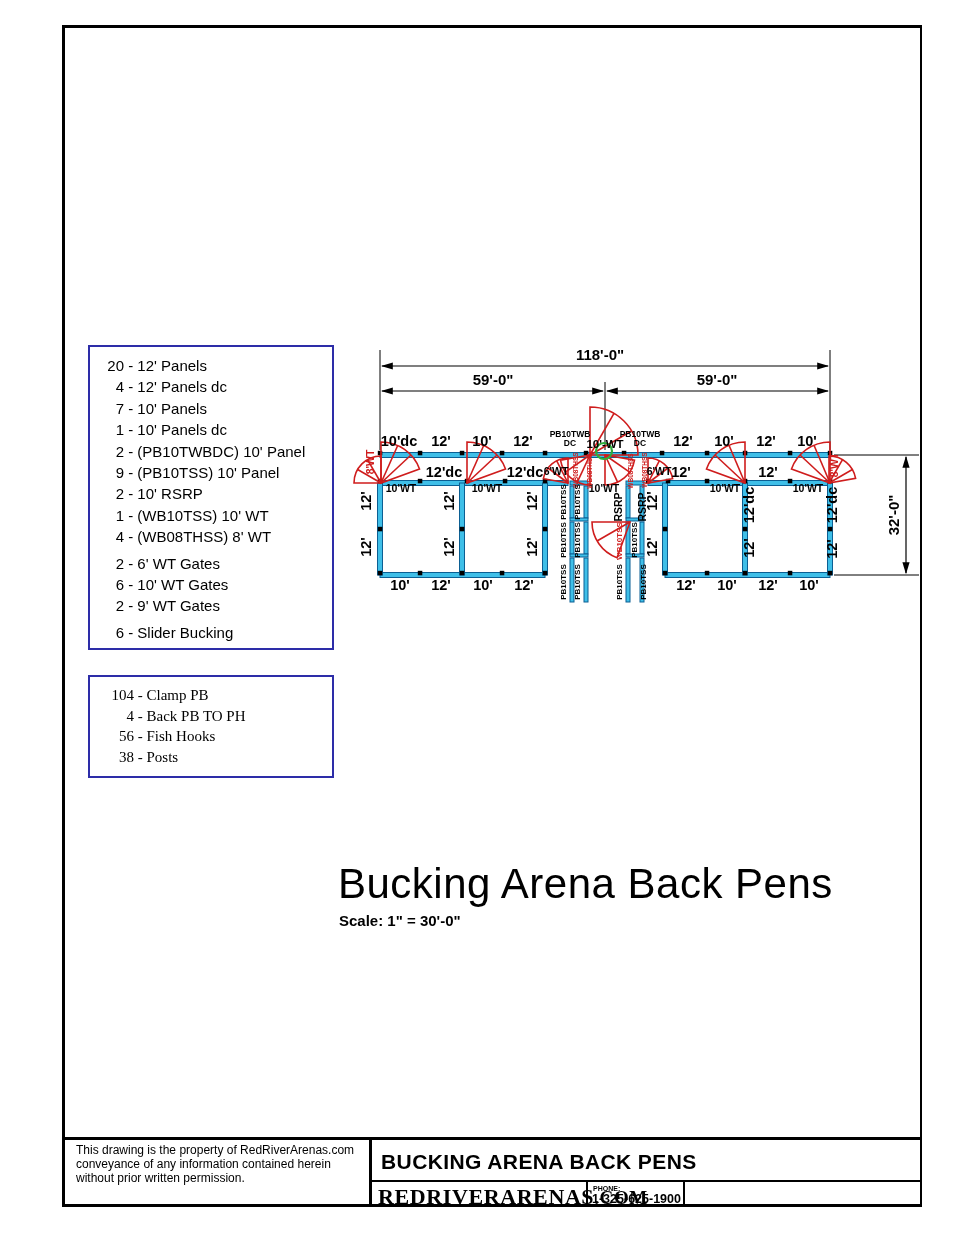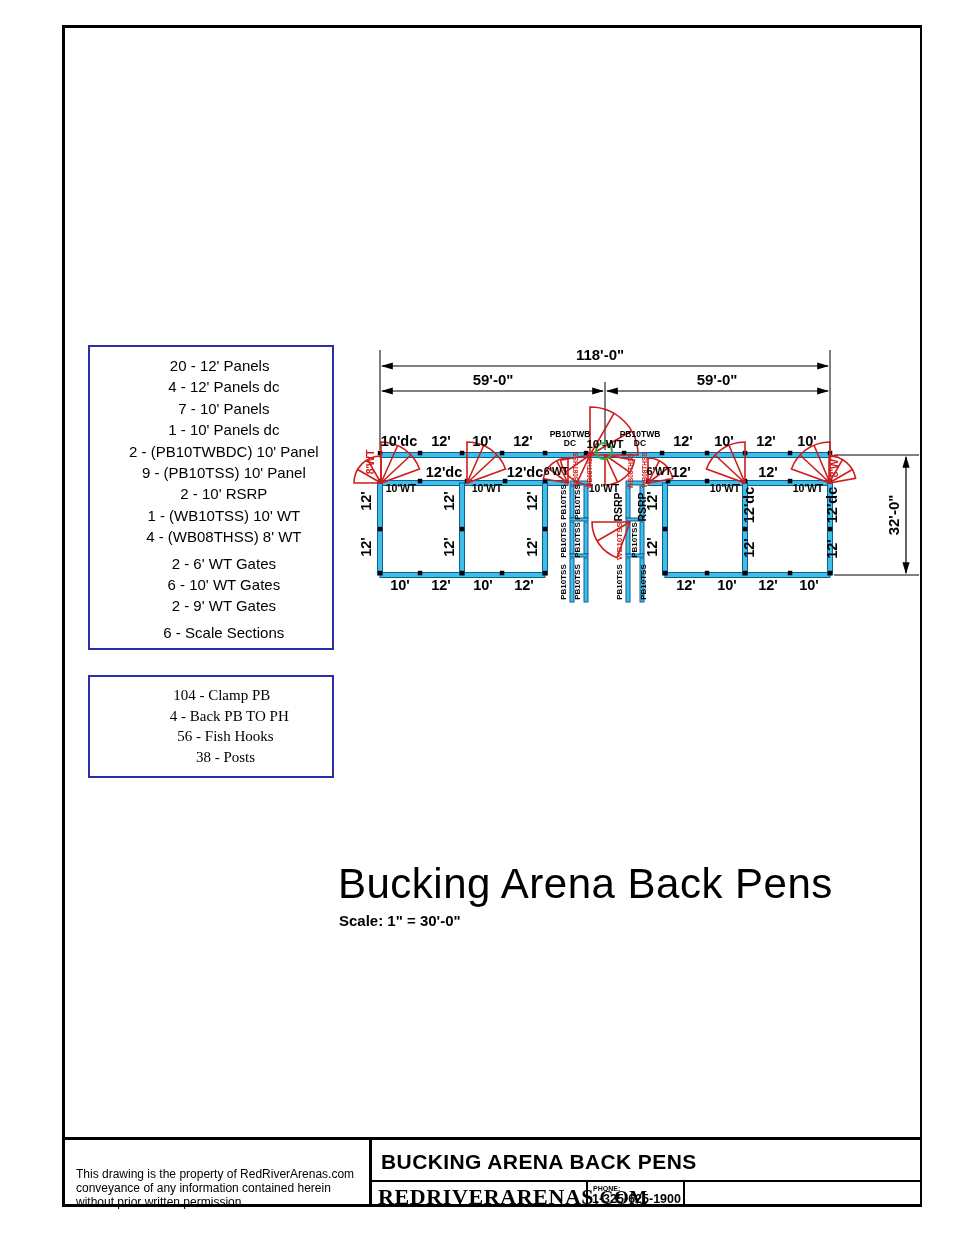--- a/index.html
+++ b/index.html
@@ -7,33 +7,33 @@
   .abs { position:absolute; }
   #page { position:relative; width:960px; height:1242px; background:#fff; overflow:hidden; }
 
   
   #frame { left:62px; top:25px; width:860px; height:1182px; border:3px solid #000; border-right-width:2px; }
 
   
   .parts-box { border:2px solid #2d2da8; background:#fff; padding:8px 0 0 12px; }
   #parts1 { left:88px; top:345px; width:246px; height:305px; }
   #parts2 { left:88px; top:675px; width:246px; height:103px;font-family:Liberation Serif, serif; }
-  .p-row { display:flex; font-size:15px; line-height:21.4px; white-space:pre;justify-content:center; }
+  .p-row { display:flex; font-size:15px; line-height:21.4px; white-space:pre; }
   #parts2 .p-row { line-height:20.5px; }
   .p-row .qty { width:22px; text-align:right; }
   #parts2 .p-row .qty { width:32px; }
   .gap-top { margin-top:5px; }
 
   
   #main-title { left:338px; top:860px; font-size:42px; letter-spacing:0.5px; }
   #scale-note { left:339px; top:912px; font-size:15px; font-weight:bold; }
 
   
   .tb-line { background:#000; }
-  #tb-copy { left:76px; top:1144px; width:288px; font-size:12px; line-height:13.8px;margin-top:24px; }
+  #tb-copy { left:76px; top:1144px; width:288px; font-size:12px; line-height:13.8px; }
   #tb-title { left:381px; top:1150px; font-size:21px; font-weight:bold; letter-spacing:0.4px; }
   #tb-company { left:378px; top:1184px; font-family:"Liberation Serif", serif; font-weight:bold; font-size:22px; letter-spacing:0.6px; }
   #tb-company .suffix { font-size:19px; }
   #tb-phone-label { left:593px; top:1185px; font-size:7px; font-weight:bold; }
   #tb-phone { left:592px; top:1192px; font-size:12.5px; font-weight:bold;text-align:center; }
   #tb-sheet { left:688px; top:1184px; font-size:19.5px; font-weight:bold; }
 
   svg text { font-family:"Liberation Sans", sans-serif; font-weight:bold; fill:#000; }
   text.sm { font-size:8.5px; }
   text.dim { font-size:15px; }
@@ -57,21 +57,21 @@
     <div class="p-row"><span class="qty">7</span><span> - </span><span>10' Panels</span></div>
     <div class="p-row"><span class="qty">1</span><span> - </span><span>10' Panels dc</span></div>
     <div class="p-row"><span class="qty">2</span><span> - </span><span>(PB10TWBDC) 10' Panel</span></div>
     <div class="p-row"><span class="qty">9</span><span> - </span><span>(PB10TSS) 10' Panel</span></div>
     <div class="p-row"><span class="qty">2</span><span> - </span><span>10' RSRP</span></div>
     <div class="p-row"><span class="qty">1</span><span> - </span><span>(WB10TSS) 10' WT</span></div>
     <div class="p-row"><span class="qty">4</span><span> - </span><span>(WB08THSS) 8' WT</span></div>
     <div class="p-row gap-top"><span class="qty">2</span><span> - </span><span>6' WT Gates</span></div>
     <div class="p-row"><span class="qty">6</span><span> - </span><span>10' WT Gates</span></div>
     <div class="p-row"><span class="qty">2</span><span> - </span><span>9' WT Gates</span></div>
-    <div class="p-row gap-top"><span class="qty">6</span><span> - </span><span>Scale Sections</span></div>
+    <div class="p-row gap-top"><span class="qty">6</span><span> - </span><span>Slider Bucking</span></div>
   </div>
 
   <div id="parts2" class="abs parts-box">
     <div class="p-row"><span class="qty">104</span><span> - </span><span>Clamp PB</span></div>
     <div class="p-row"><span class="qty">4</span><span> - </span><span>Back PB TO PH</span></div>
     <div class="p-row"><span class="qty">56</span><span> - </span><span>Fish Hooks</span></div>
     <div class="p-row"><span class="qty">38</span><span> - </span><span>Posts</span></div>
   </div>
 
   <svg class="abs" style="left:340px; top:336px;" width="600" height="292" viewBox="340 336 600 292">

